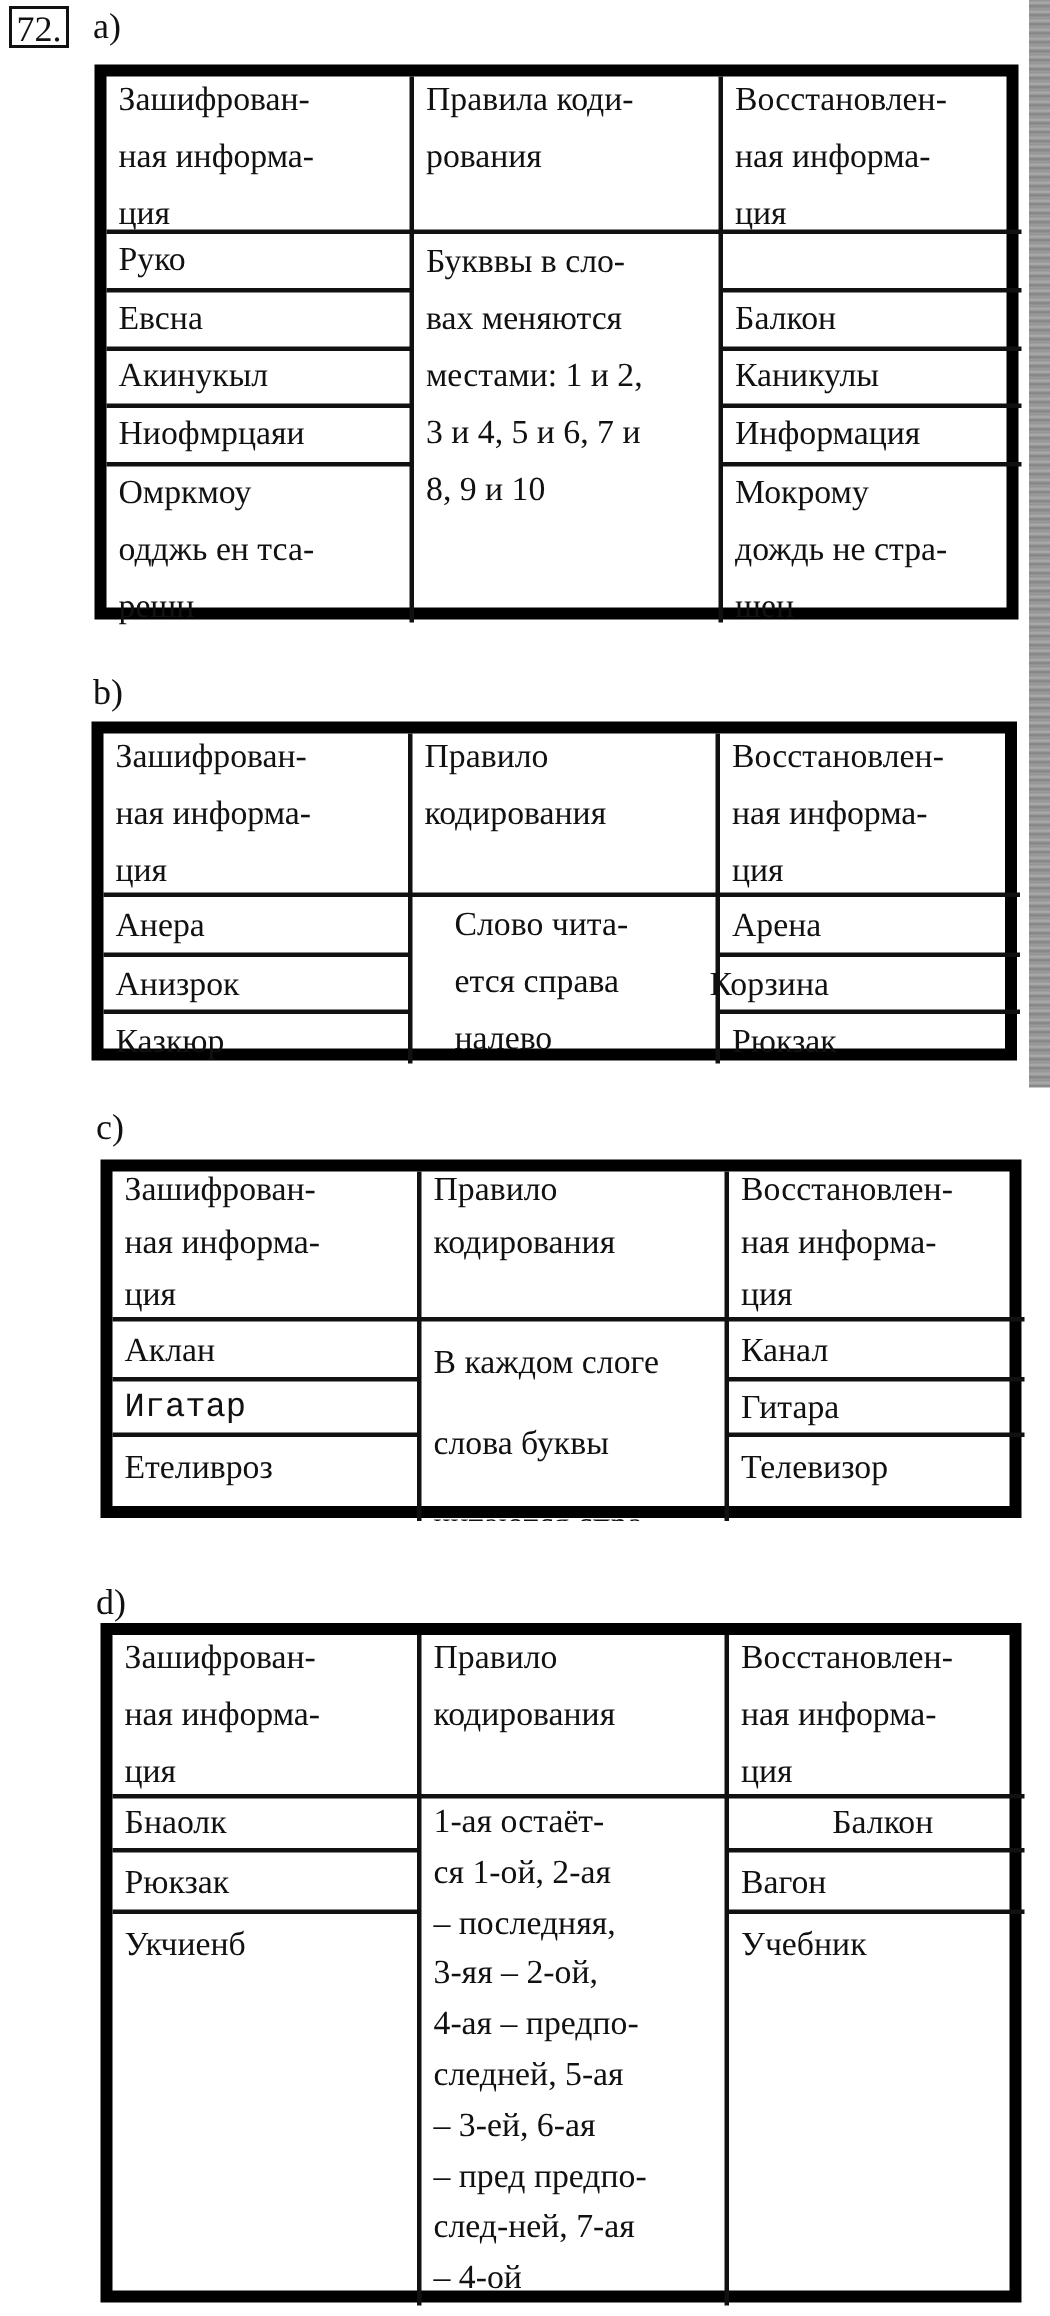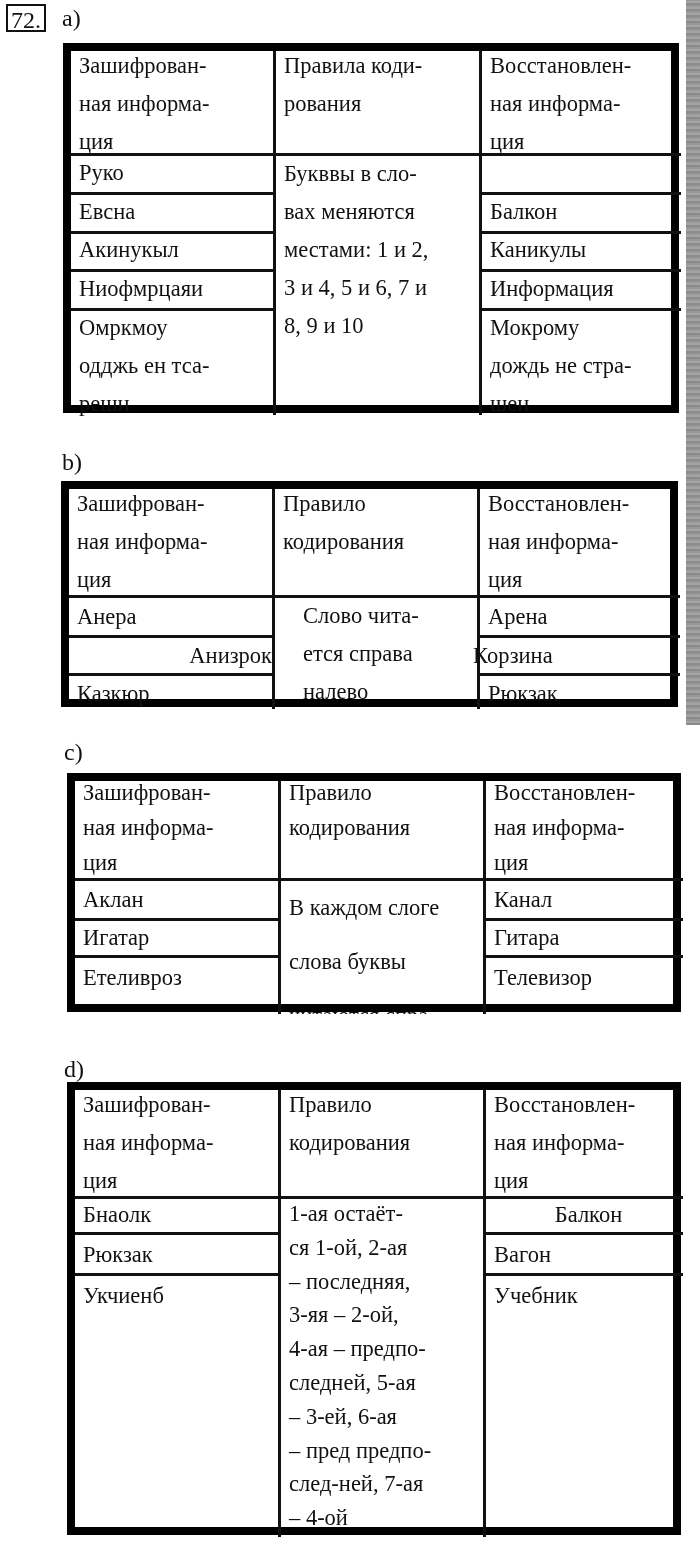--- a/index.html
+++ b/index.html
@@ -97,21 +97,21 @@
   <div class="cell" style="left:0; top:-4px; width:203px; height:110px;">Зашифрован-
 ная информа-
 ция</div>
   <div class="cell" style="left:206px; top:-4px; width:202px; height:110px;">Правило
 кодирования</div>
   <div class="cell" style="left:411px; top:-4px; width:200px; height:110px;">Восстановлен-
 ная информа-
 ция</div>
 
   <div class="cell" style="left:0; top:109px; width:203px; height:38px;">Анера</div>
-  <div class="cell" style="left:0; top:148px; width:203px; height:38px;text-align:right;">Анизрок</div>
+  <div class="cell" style="left:0; top:148px; width:203px; height:38px;">Анизрок</div>
   <div class="cell" style="left:0; top:186px; width:203px; height:36px;">Казкюр</div>
 
   <div class="cell" style="left:206px; top:108px; width:216px; height:112px;margin-left:20px;">Слово чита-
 ется справа
 налево</div>
 
   <div class="cell" style="left:411px; top:109px; width:200px; height:38px;">Арена</div>
   <div class="cell" style="left:396px; top:148px; width:200px; height:38px;">Корзина</div>
   <div class="cell" style="left:411px; top:186px; width:200px; height:36px;">Рюкзак</div>
 </div>
@@ -129,21 +129,21 @@
   <div class="cell" style="left:0; top:-6px; width:203px; height:103px; line-height:35px;">Зашифрован-
 ная информа-
 ция</div>
   <div class="cell" style="left:206px; top:-6px; width:202px; height:103px; line-height:35px;">Правило
 кодирования</div>
   <div class="cell" style="left:411px; top:-6px; width:197px; height:103px; line-height:35px;">Восстановлен-
 ная информа-
 ция</div>
 
   <div class="cell" style="left:0; top:100px; width:203px; height:37px;">Аклан</div>
-  <div class="cell" style="left:0; top:138px; width:184px; height:37px;">Игатар</div>
+  <div class="cell" style="left:0; top:138px; width:184px; height:37px;font-family:Liberation Mono, monospace;">Игатар</div>
   <div class="cell" style="left:0; top:178px; width:203px; height:55px;">Етеливроз</div>
 
   <div class="cell" style="left:206px; top:100px; width:202px; height:133px; line-height:54px;">В каждом слоге
 слова буквы
 читаются спра-
 ва налево</div>
 
   <div class="cell" style="left:411px; top:100px; width:197px; height:37px;">Канал</div>
   <div class="cell" style="left:411px; top:138px; width:197px; height:37px;">Гитара</div>
   <div class="cell" style="left:411px; top:178px; width:197px; height:55px;">Телевизор</div>

